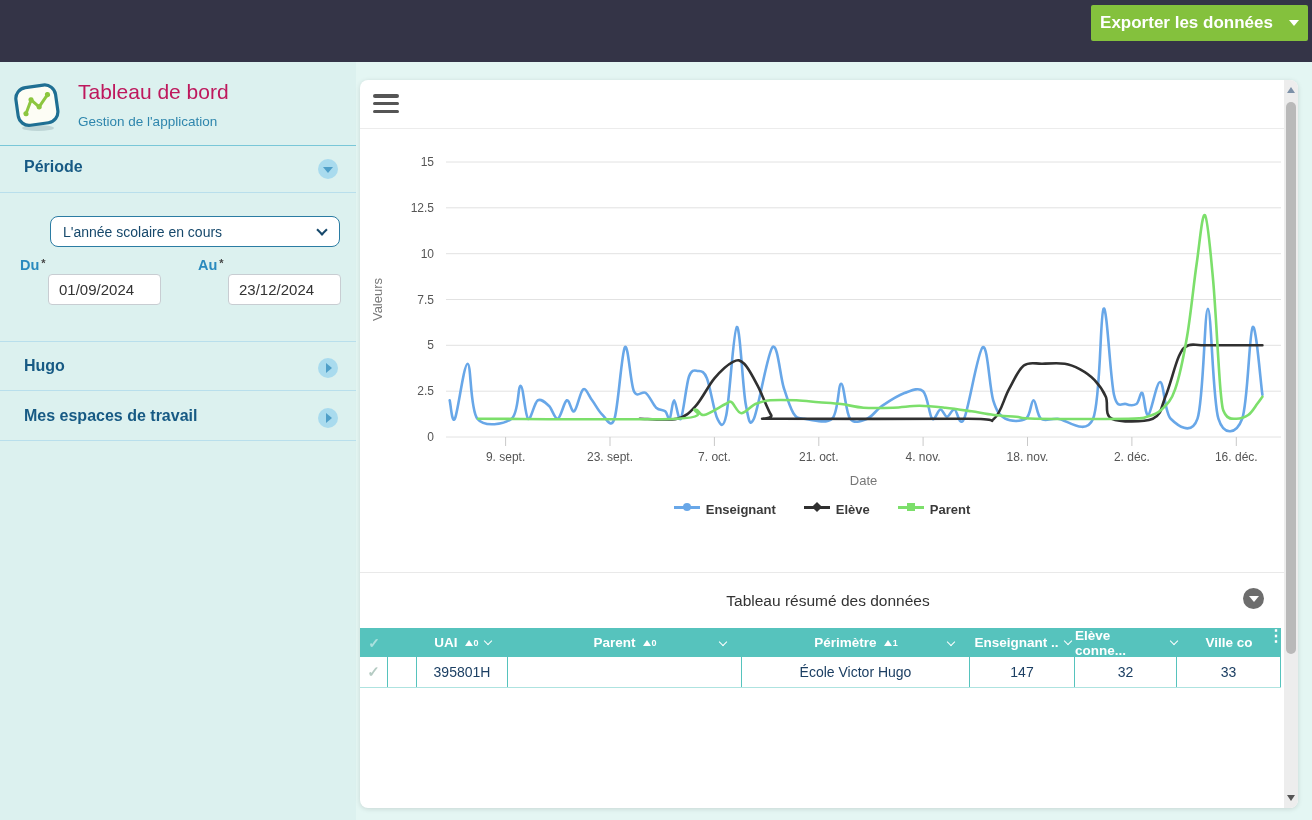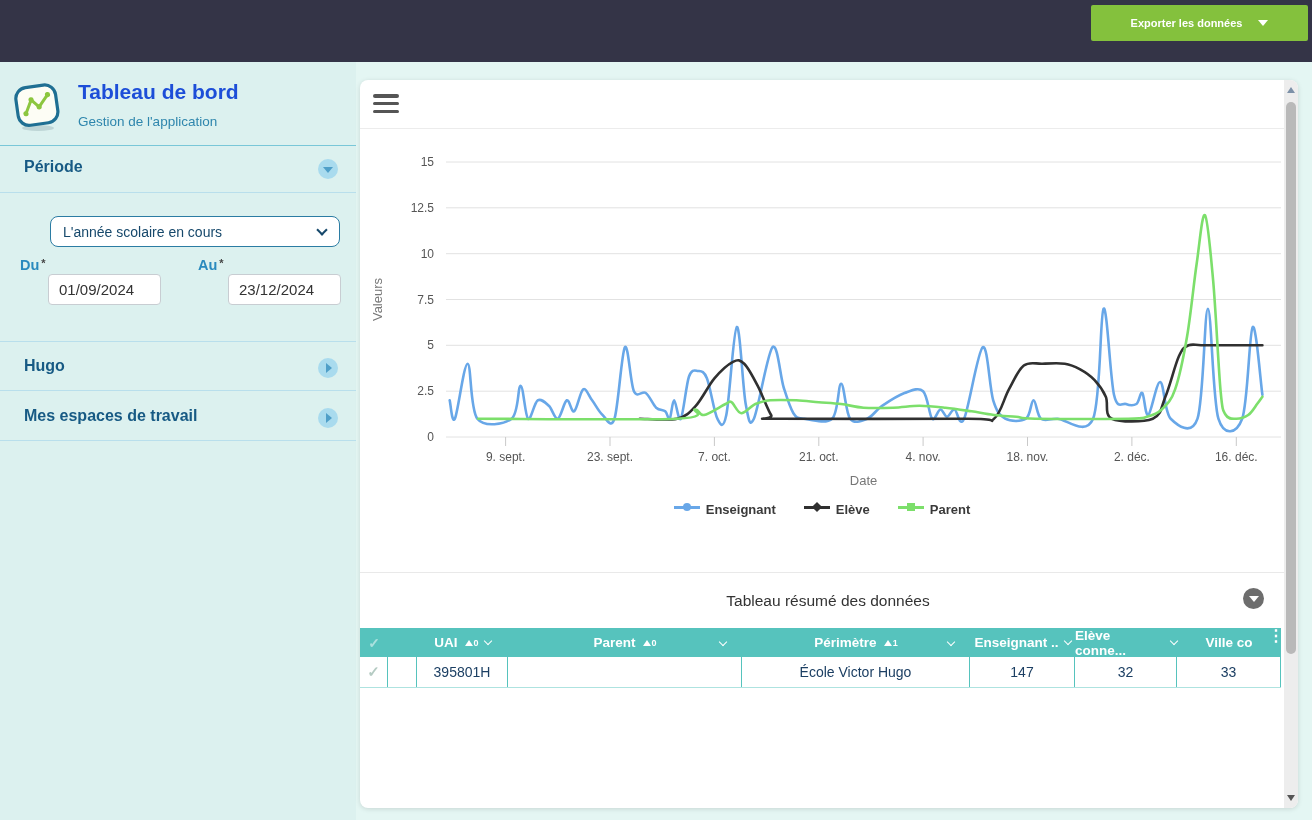--- a/index.html
+++ b/index.html
@@ -2,28 +2,28 @@
 <html><head>
 <meta charset="utf-8">
 <style>
   * { margin:0; padding:0; box-sizing:border-box; }
   html,body { width:1312px; height:820px; overflow:hidden; }
   body { font-family:"Liberation Sans", sans-serif; background:#e4f6f3; position:relative; }
 
   
   .topbar { position:absolute; top:0; left:0; width:1312px; height:62px; background:#343447; }
   .export-btn { position:absolute; top:5px; right:4px; width:217px; height:36px; background:#84c13d;
-    border:none; border-radius:2px; color:#fff; font-weight:bold; font-size:11px; cursor:pointer;
+    border:none; border-radius:2px; color:#fff; font-weight:bold; font-size:17px; cursor:pointer;
     display:flex; align-items:center; justify-content:center; gap:16px; font-family:inherit; }
   .tri-dn-w { width:0; height:0; border-left:5px solid transparent; border-right:5px solid transparent; border-top:6px solid #fff; }
 
   
   .sidebar { position:absolute; top:62px; left:0; width:356px; height:758px; background:#dcf1ef; }
   .logo-wrap { position:absolute; left:14px; top:20px; width:50px; height:50px; }
-  .sb-title { position:absolute; left:78px; top:18px; font-size:21px; font-weight:bold; color:#1d4ed8; }
+  .sb-title { position:absolute; left:78px; top:18px; font-size:21px; font-weight:normal; color:#be185d; }
   .sb-sub   { position:absolute; left:78px; top:52px; font-size:13.5px; color:#2e86ad; }
   .sb-div   { position:absolute; left:0; width:356px; height:1px; background:#b9dfec; }
   .sb-div-strong { position:absolute; left:0; width:356px; height:1px; background:#79c7d8; }
   .sec-label { position:absolute; left:24px; font-size:16px; font-weight:bold; color:#175a84; }
   .circ { position:absolute; left:318px; width:20px; height:20px; border-radius:50%; background:#a9dbee;
     display:flex; align-items:center; justify-content:center; cursor:pointer; }
   .tri-down  { width:0; height:0; border-left:5px solid transparent; border-right:5px solid transparent; border-top:6px solid #4f9fc8; margin-top:1px;}
   .tri-right { width:0; height:0; border-top:5px solid transparent; border-bottom:5px solid transparent; border-left:6px solid #4f9fc8; margin-left:2px;}
   .periode-select { position:absolute; left:50px; top:154px; width:290px; height:31px; background:#fff;
     border:1.5px solid #2b7ca3; border-radius:8px; font-size:14px; color:#16486b; padding:0 30px 0 12px;

